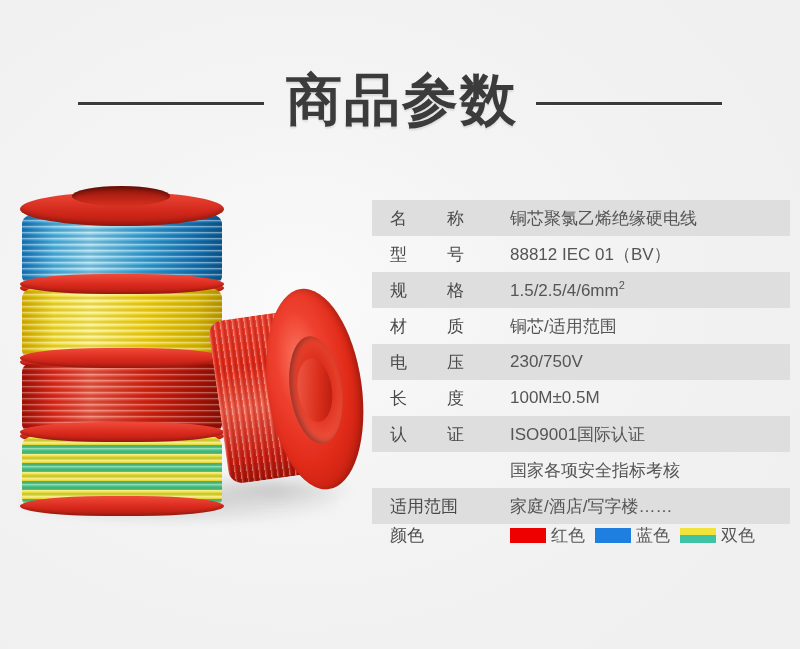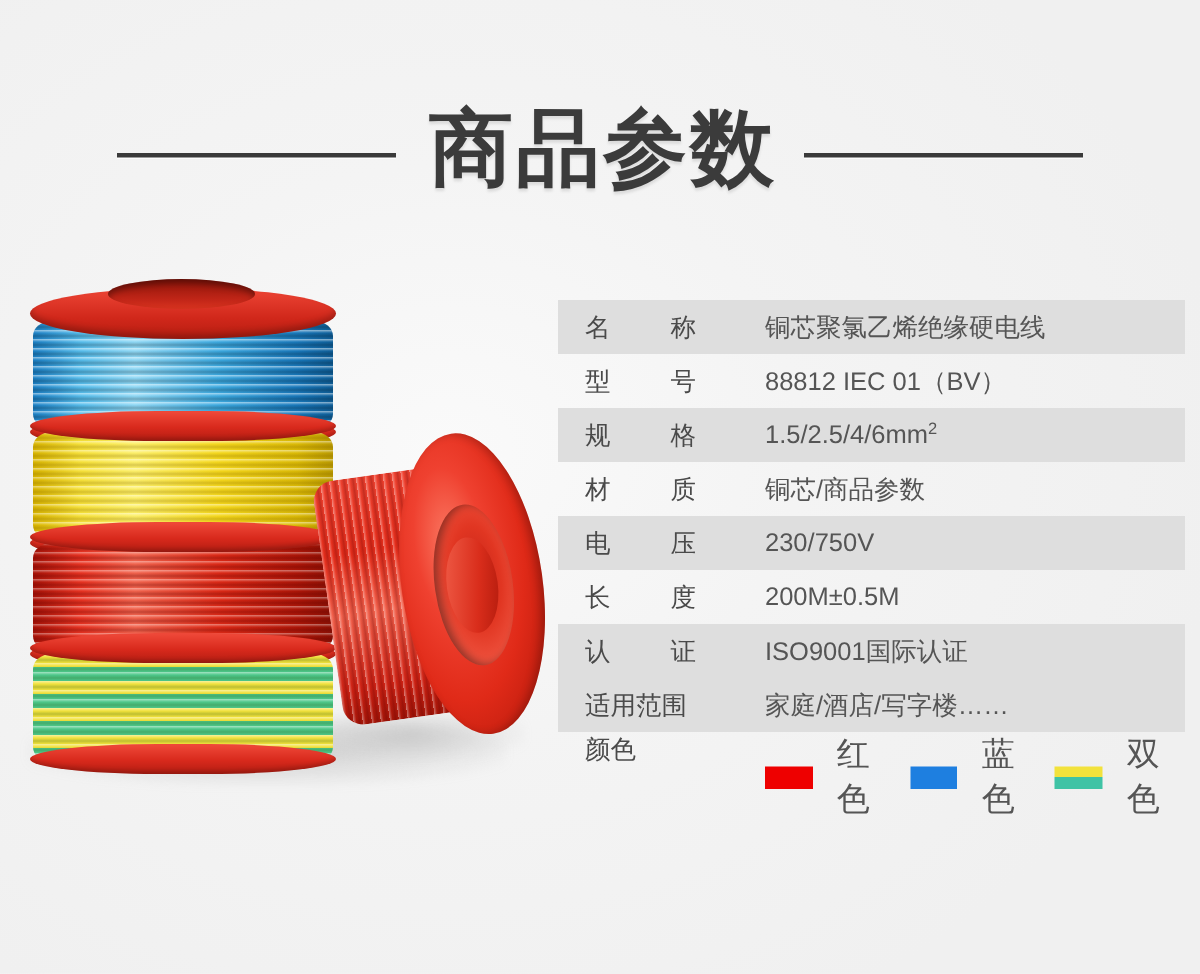--- a/index.html
+++ b/index.html
@@ -290,23 +290,23 @@
     height: 15px;
     display: inline-block;
   }
   .swatch-red { background: #ee0000; }
   .swatch-yellow { background: #fbee14; }
   .swatch-blue { background: #1e7fe0; }
   .swatch-dual {
     background: linear-gradient(180deg, #f2e23c 0%, #f2e23c 48%, #3fc3a5 48%, #3fc3a5 100%);
   }
   .color-name {
-    font-size: 22px;
+    font-size: 17px;
     color: #555555;
-    margin-left: 16px;
+    margin-left: 5px;
   }
 </style>
 </head>
 <body>
 
 <div id="page">
 
   <div class="header">
     <div class="rule rule-left"></div>
     <div class="page-title">商品参数</div>
@@ -376,47 +376,51 @@
         <span>格</span>
       </span>
       <span class="spec-value"><span>1.5/2.5/4/6mm</span><sup>2</sup></span>
     </div>
 
     <div class="spec-row">
       <span class="spec-label spread">
         <span>材</span>
         <span>质</span>
       </span>
-      <span class="spec-value">铜芯/商品参数</span>
+      <span class="spec-value">铜芯/适用范围</span>
     </div>
 
     <div class="spec-row shaded">
       <span class="spec-label spread">
         <span>电</span>
         <span>压</span>
       </span>
       <span class="spec-value">230/750V</span>
     </div>
 
     <div class="spec-row">
       <span class="spec-label spread">
         <span>长</span>
         <span>度</span>
       </span>
-      <span class="spec-value">200M±0.5M</span>
+      <span class="spec-value">100M±0.5M</span>
     </div>
 
     <div class="spec-row shaded">
       <span class="spec-label spread">
         <span>认</span>
         <span>证</span>
       </span>
       <span class="spec-value">ISO9001国际认证</span>
     </div>
 
+    <div class="spec-row">
+      <span class="spec-label spread"></span>
+      <span class="spec-value">国家各项安全指标考核</span>
+    </div>
 
     <div class="spec-row shaded">
       <span class="spec-label">适用范围</span>
       <span class="spec-value">家庭/酒店/写字楼……</span>
     </div>
 
     <div class="color-row">
       <span class="color-label">颜色</span>
       <span class="color-items">
         <span class="color-item">

